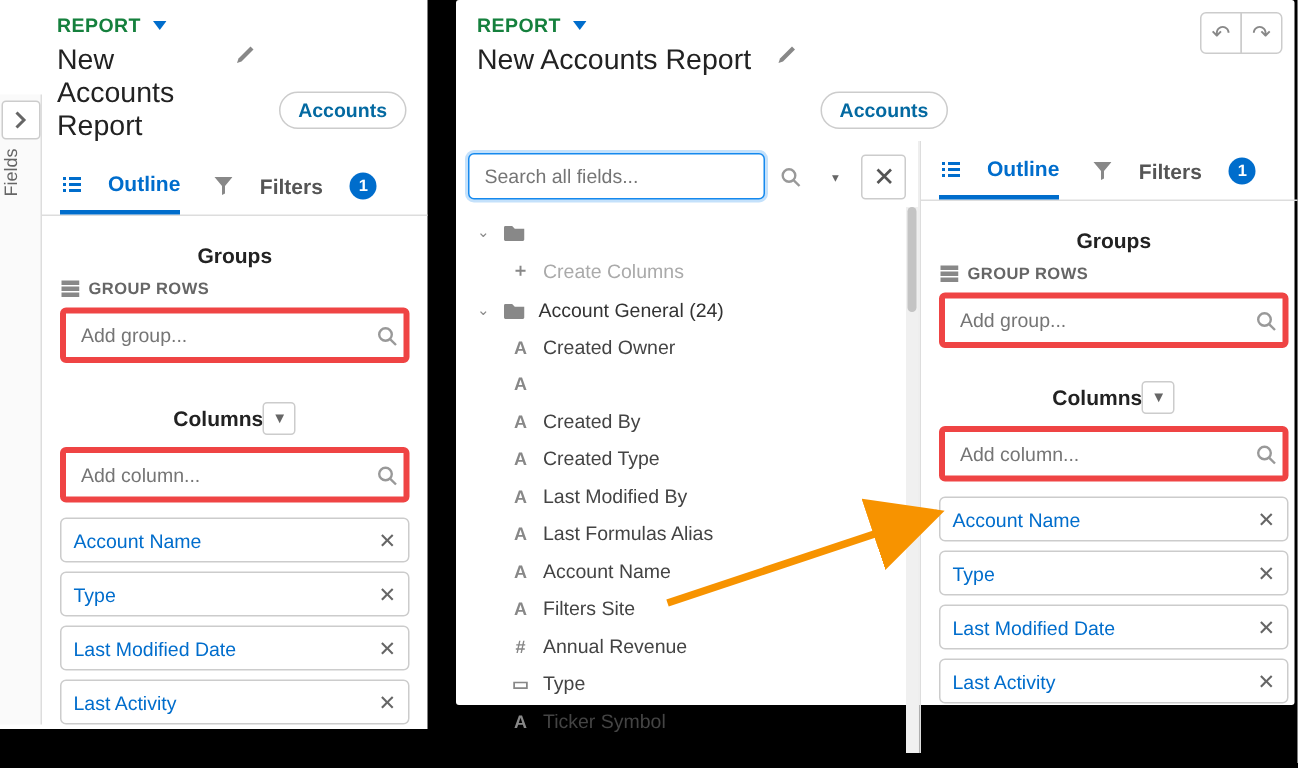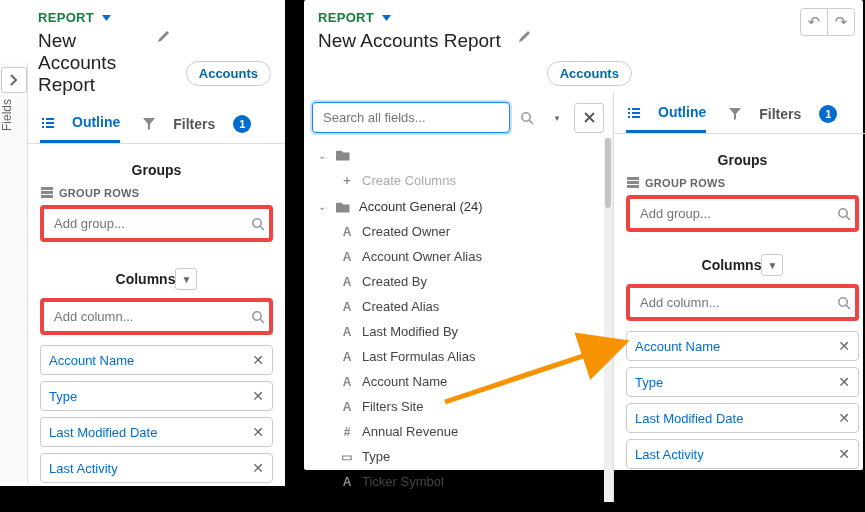--- a/index.html
+++ b/index.html
@@ -256,29 +256,28 @@
             </svg>
           <span>Account General (24)</span>
         </div>
         <div id="tree-fields">
             <div class="tree-row ind">
               <span class="fic">A</span>
               <span>Created Owner</span>
             </div>
             <div class="tree-row ind">
               <span class="fic">A</span>
-              <span>Account Owner Alias</span>
             </div>
             <div class="tree-row ind">
               <span class="fic">A</span>
               <span>Created By</span>
             </div>
             <div class="tree-row ind">
               <span class="fic">A</span>
-              <span>Created Alias</span>
+              <span>Created Type</span>
             </div>
             <div class="tree-row ind">
               <span class="fic">A</span>
               <span>Last Modified By</span>
             </div>
             <div class="tree-row ind">
               <span class="fic">A</span>
               <span>Last Formulas Alias</span>
             </div>
             <div class="tree-row ind">

